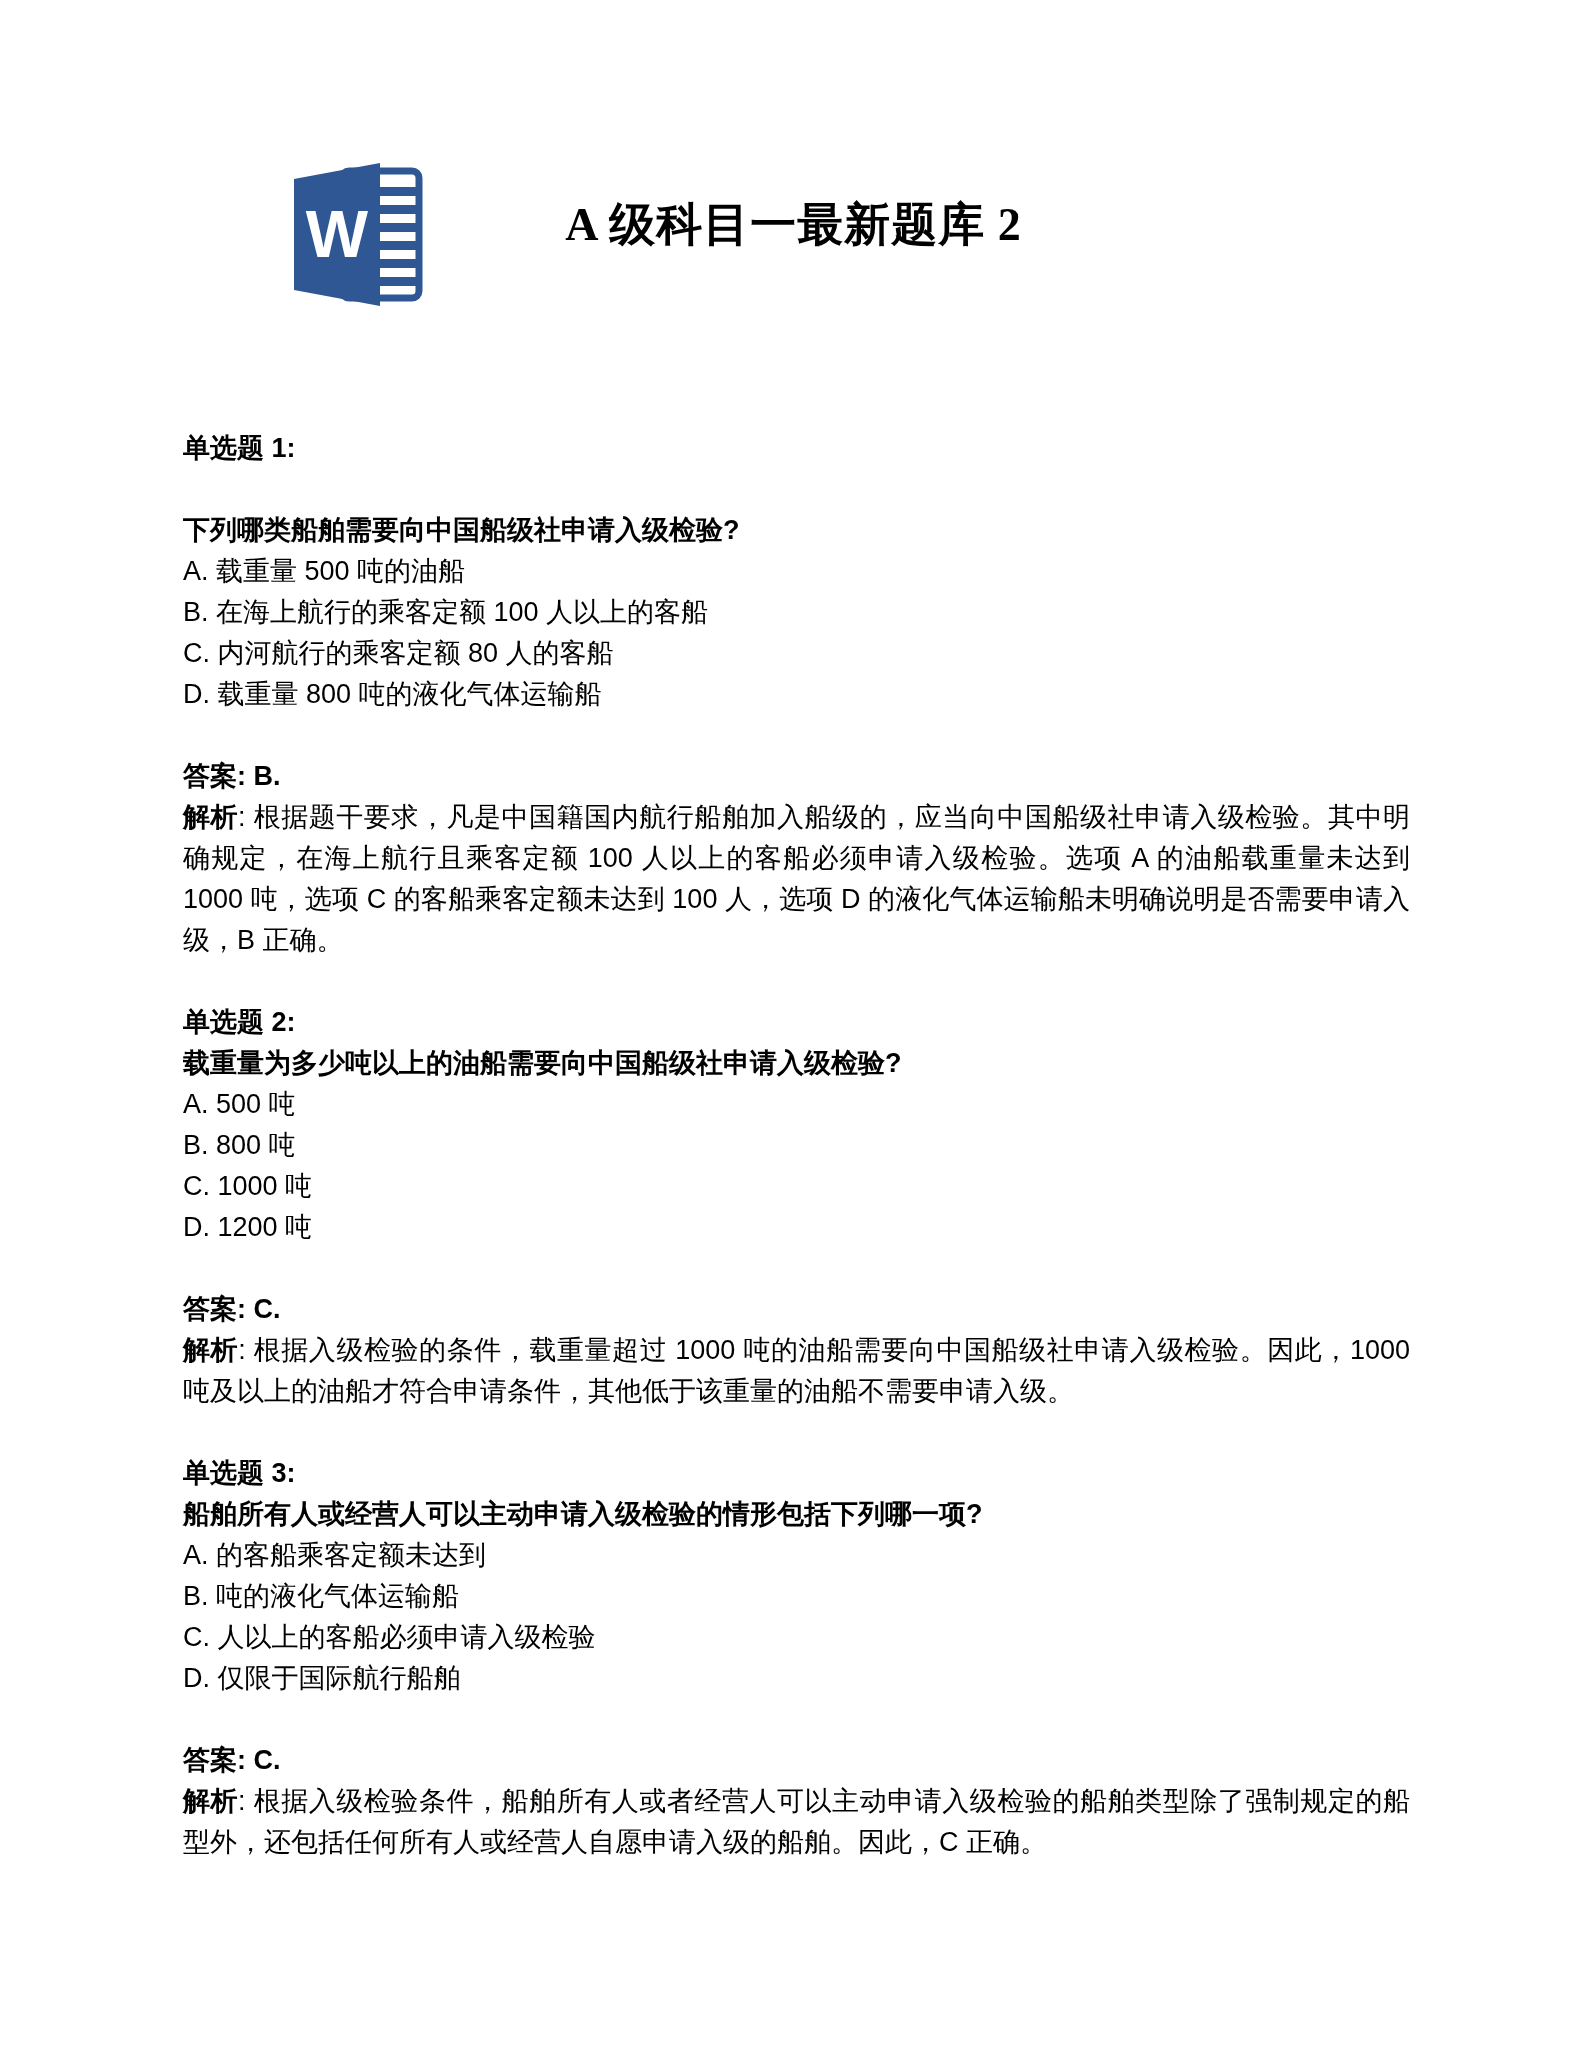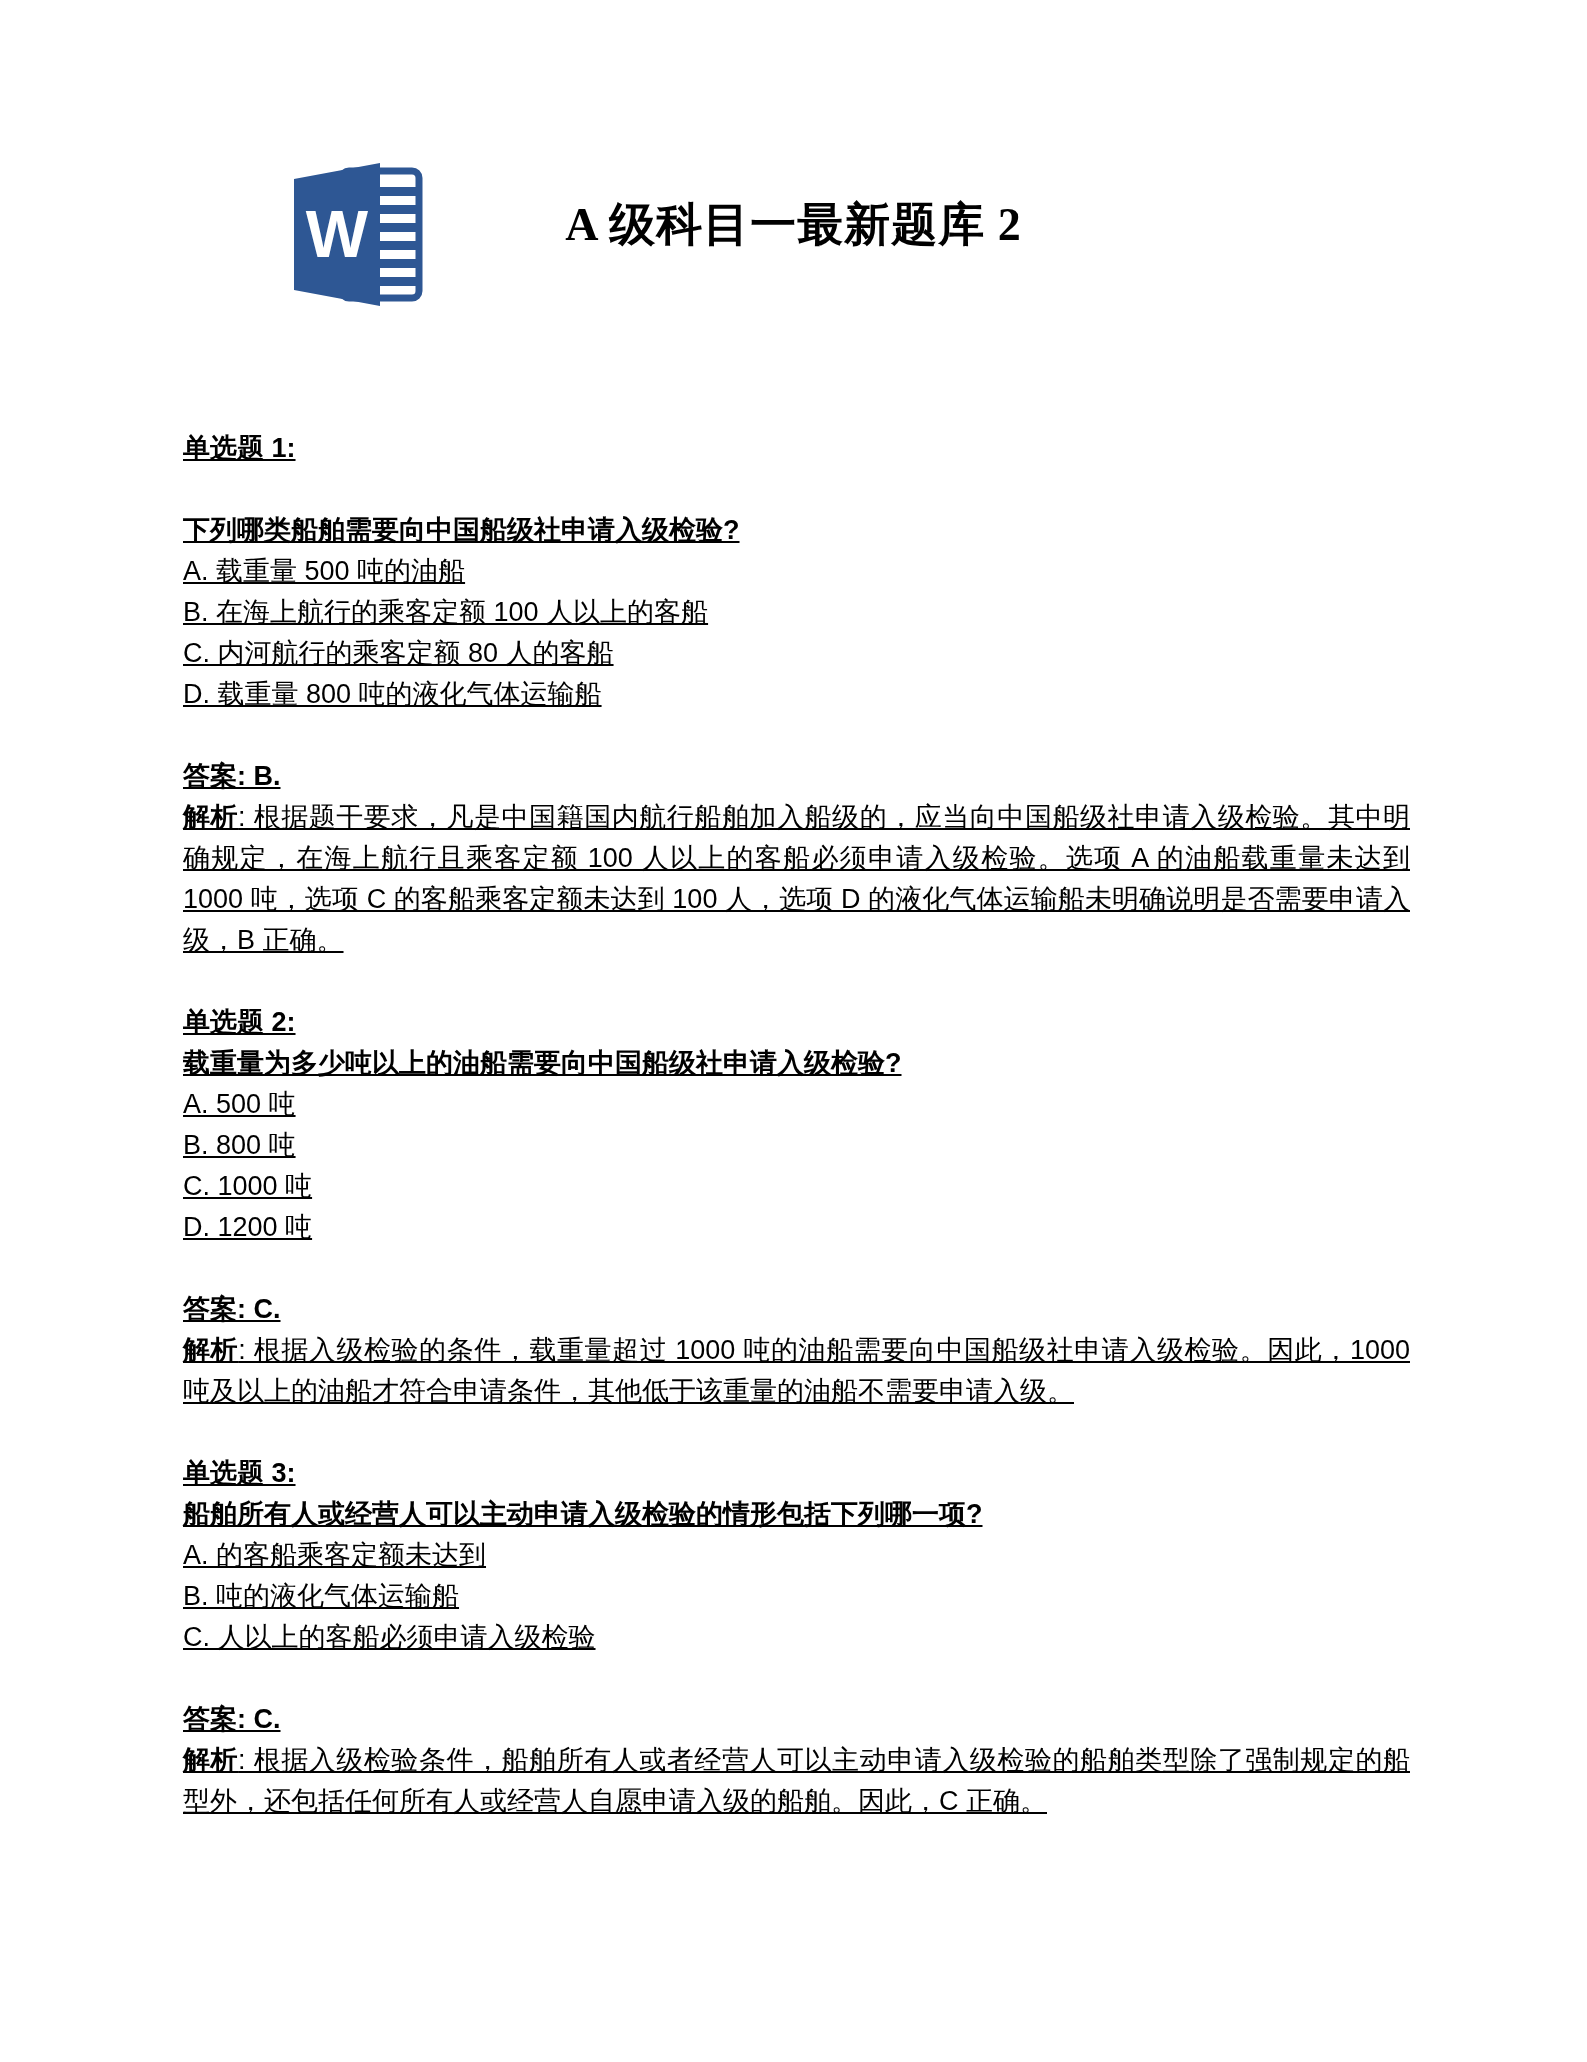--- a/index.html
+++ b/index.html
@@ -25,21 +25,20 @@
     font-weight: 800;
     font-size: 46px;
     letter-spacing: 1px;
   }
   .title-line1 { line-height: 62px; font-family: "Liberation Sans", serif; }
   .title-line2 { line-height: 62px; margin-top: 56px; font-family: Liberation Serif, serif; }
   .content {
     margin: 172px 177px 0 183px;
     font-size: 27px;
     line-height: 41px;
-    text-decoration: underline;
   }
   .content p { margin: 0; }
   .spacer { height: 41px; }
   .bold { font-weight: 700; }
   .analysis { text-align: justify; }
   .analysis strong { font-weight: 700; }
 </style>
 </head>
 <body>
 
@@ -93,19 +92,20 @@
     </section>
 
     <div class="spacer"></div>
 
     <section>
       <p class="bold">单选题 3:</p>
       <p class="bold">船舶所有人或经营人可以主动申请入级检验的情形包括下列哪一项?</p>
       <p>A. 的客船乘客定额未达到</p>
       <p>B. 吨的液化气体运输船</p>
       <p>C. 人以上的客船必须申请入级检验</p>
+      <p>D. 仅限于国际航行船舶</p>
       <div class="spacer"></div>
       <p class="bold">答案: C.</p>
       <p class="analysis"><strong>解析</strong><span>: 根据入级检验条件，船舶所有人或者经营人可以主动申请入级检验的船舶类型除了强制规定的船型外，还包括任何所有人或经营人自愿申请入级的船舶。因此，C 正确。</span></p>
     </section>
 
   </div>
 </div>
 
 </body></html>

